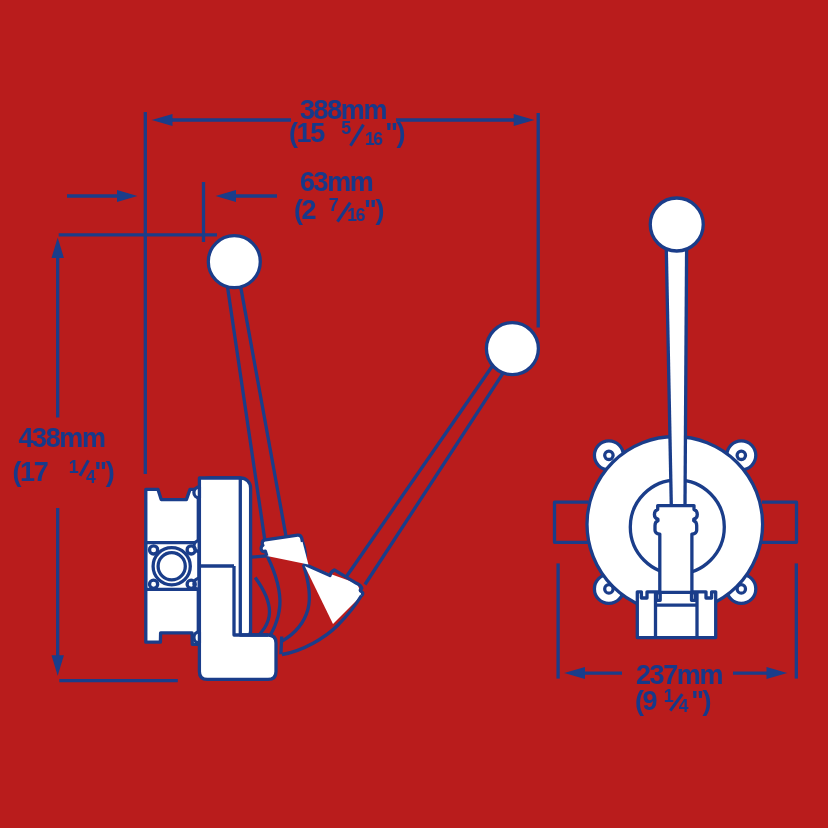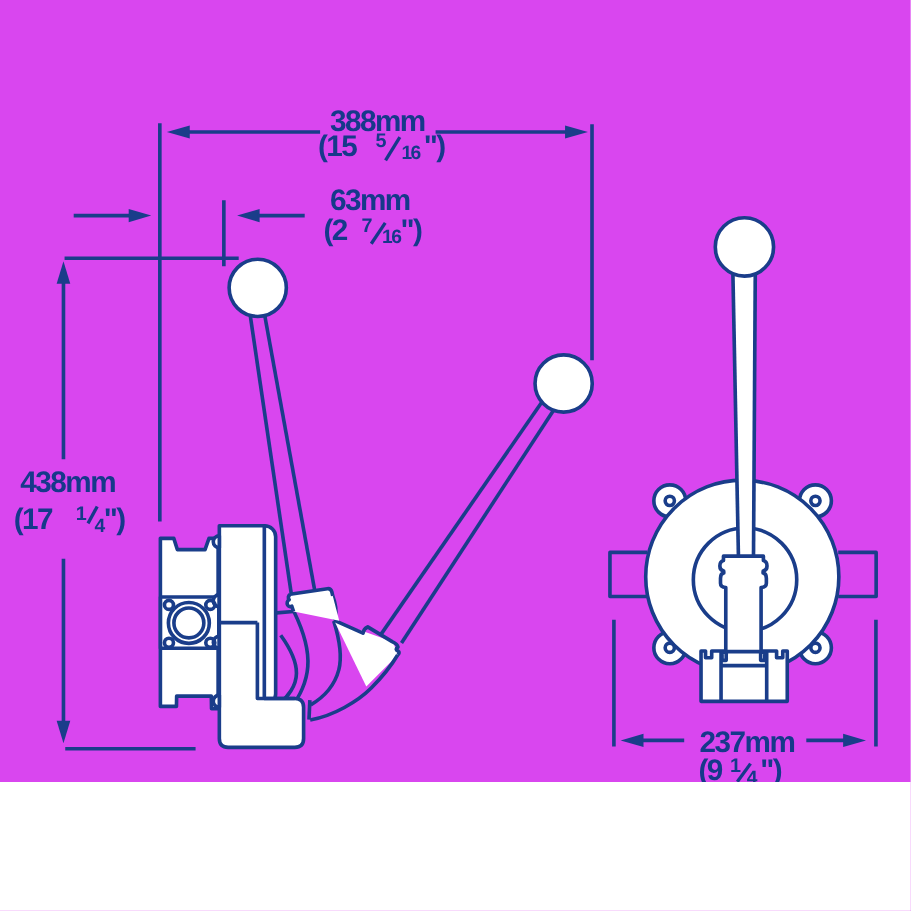--- a/index.html
+++ b/index.html
@@ -1,16 +1,16 @@
 <!DOCTYPE html>
 <html><head>
 <meta charset="utf-8">
 <style>
   html,body{margin:0;padding:0;background:#ffffff;}
-  #page{width:828px;height:711px;position:relative;overflow:hidden;background:#d946ef;}
+  #page{width:828px;height:828px;position:relative;overflow:hidden;background:#b91c1c;}
   svg text{font-family:"Liberation Sans", sans-serif;font-weight:bold;fill:#16398a;}
 </style>
 </head>
 <body>
 <div id="page">
 <svg style="filter:blur(0.45px)" width="828" height="828" viewBox="0 0 828 828">
 <g stroke="#1a3d8a" stroke-width="3.3" fill="none" stroke-linejoin="round">
 
 <g id="dims">
 

